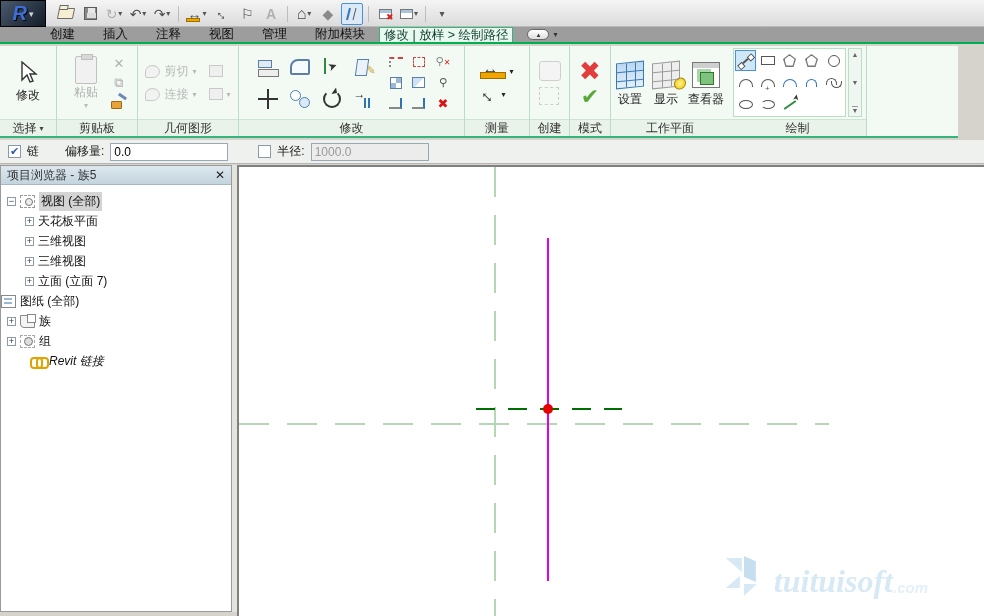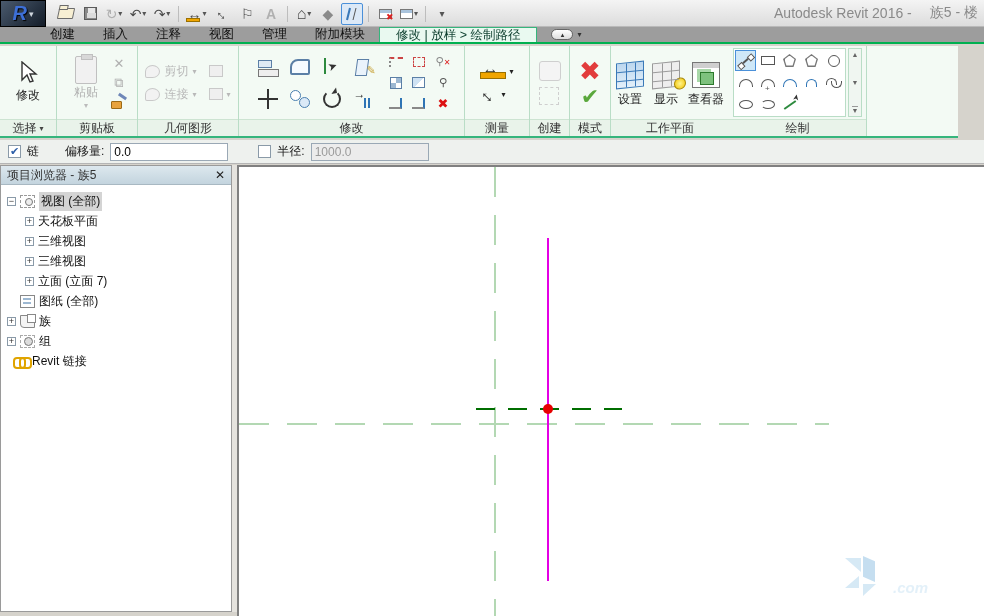--- a/index.html
+++ b/index.html
@@ -35,21 +35,21 @@
   .ic-win::before { content:""; position:absolute; left:0; top:0; right:0; height:3px; background:#aac4dd; }
   .redx { color:#d22; font-size:9px; position:absolute; right:-3px; bottom:-4px; font-weight:bold; }
   #title-text { position:absolute; right:6px; top:0; height:26px; display:flex; align-items:center;
     color:#8a8a8a; font-size:14px; white-space:nowrap; overflow:hidden; max-width:230px; }
   #title-text .doc { margin-left:18px; color:#8a8a8a; }
 
   
   #tabrow { left:0; top:27px; width:984px; height:17px; background:#9d9d9d;
     display:flex; align-items:stretch; border-bottom:2px solid #00b050; }
   .tab { padding:0 14px; display:flex; align-items:center; font-size:12.5px; color:#111; }
-  .tab-ctx { background:#e9f9f0; border:1px solid #35b57c; border-bottom:none; color:#0b3d2c; padding:0 16px; }
+  .tab-ctx { background:#e9f9f0; border:1px solid #35b57c; border-bottom:none; color:#0b3d2c; padding:0 4px; }
   .panel-toggle { margin-left:14px; display:flex; align-items:center; gap:4px; }
   .pill { width:22px; height:11px; border:1px solid #666; border-radius:6px; background:linear-gradient(#fff,#ddd);
     display:flex; align-items:center; justify-content:center; font-size:7px; color:#333; }
 
   
   #ribbon { left:0; top:46px; width:958px; height:92px; background:#f3faf4;
     border-bottom:2px solid #35b57c; display:flex; }
   .rpanel { height:100%; display:flex; flex-direction:column; border-right:1px solid #b9ddc6; }
   .rbody { flex:1; display:flex; align-items:center; justify-content:center; padding:2px 3px; }
   .rfoot { height:17px; background:#e9f3ea; border-top:1px solid #cde4d2;
@@ -303,24 +303,20 @@
         </span>
       <span class="qi">
           <span class="ic-win"></span>
           <span class="dd">▾</span>
         </span>
       <span class="qsep"></span>
       <span class="qi">
           <span style="font-size:10px;color:#555;">▾</span>
         </span>
     </div>
-    <div id="title-text">
-      <span>Autodesk Revit 2016 -</span>
-      <span class="doc">族5 - 楼</span>
-    </div>
   </div>
 
   <div id="tabrow" class="abs">
     <div style="width:36px;"></div>
     <div class="tab">创建</div>
     <div class="tab">插入</div>
     <div class="tab">注释</div>
     <div class="tab">视图</div>
     <div class="tab">管理</div>
     <div class="tab">附加模块</div>
@@ -621,53 +617,54 @@
         <span class="tlabel">三维视图</span>
       </div>
       <div class="trow" style="padding-left:24px;">
         <span class="exp">+</span>
         <span class="tlabel">三维视图</span>
       </div>
       <div class="trow" style="padding-left:24px;">
         <span class="exp">+</span>
         <span class="tlabel">立面 (立面 7)</span>
       </div>
-      <div class="trow" style="padding-left:19px;">
+      <div class="trow" style="">
         <span class="tico tico-sheet"></span>
         <span class="tlabel">图纸 (全部)</span>
       </div>
       <div class="trow" style="padding-left:6px;">
         <span class="exp">+</span>
         <span class="tico tico-family"></span>
         <span class="tlabel">族</span>
       </div>
       <div class="trow" style="padding-left:6px;">
         <span class="exp">+</span>
         <span class="tico tico-group"></span>
         <span class="tlabel">组</span>
       </div>
-      <div class="trow" style="padding-left:12px;">
+      <div class="trow" style="padding-left:29px;font-style:italic;">
         <span class="tico tico-link"></span>
         <span class="tlabel">Revit 链接</span>
       </div>
     </div>
   </div>
   <div id="vsep" class="abs"></div>
 
   <div id="canvas" class="abs">
     <div id="refline-v"></div>
     <div id="refline-h"></div>
     <div id="pathline"></div>
     <div id="sweepline"></div>
     <div id="pathdot"></div>
     <div id="watermark">
       <span class="wm-logo">
           <i></i>
           <i></i>
           <i></i>
           <i></i>
         </span>
+      <span class="wm-text">tuituisoft</span>
       <span class="wm-tld">.com</span>
     </div>
   </div>
   <div id="bottomstrip" class="abs"></div>
 
 </div>
 
 </body></html>

